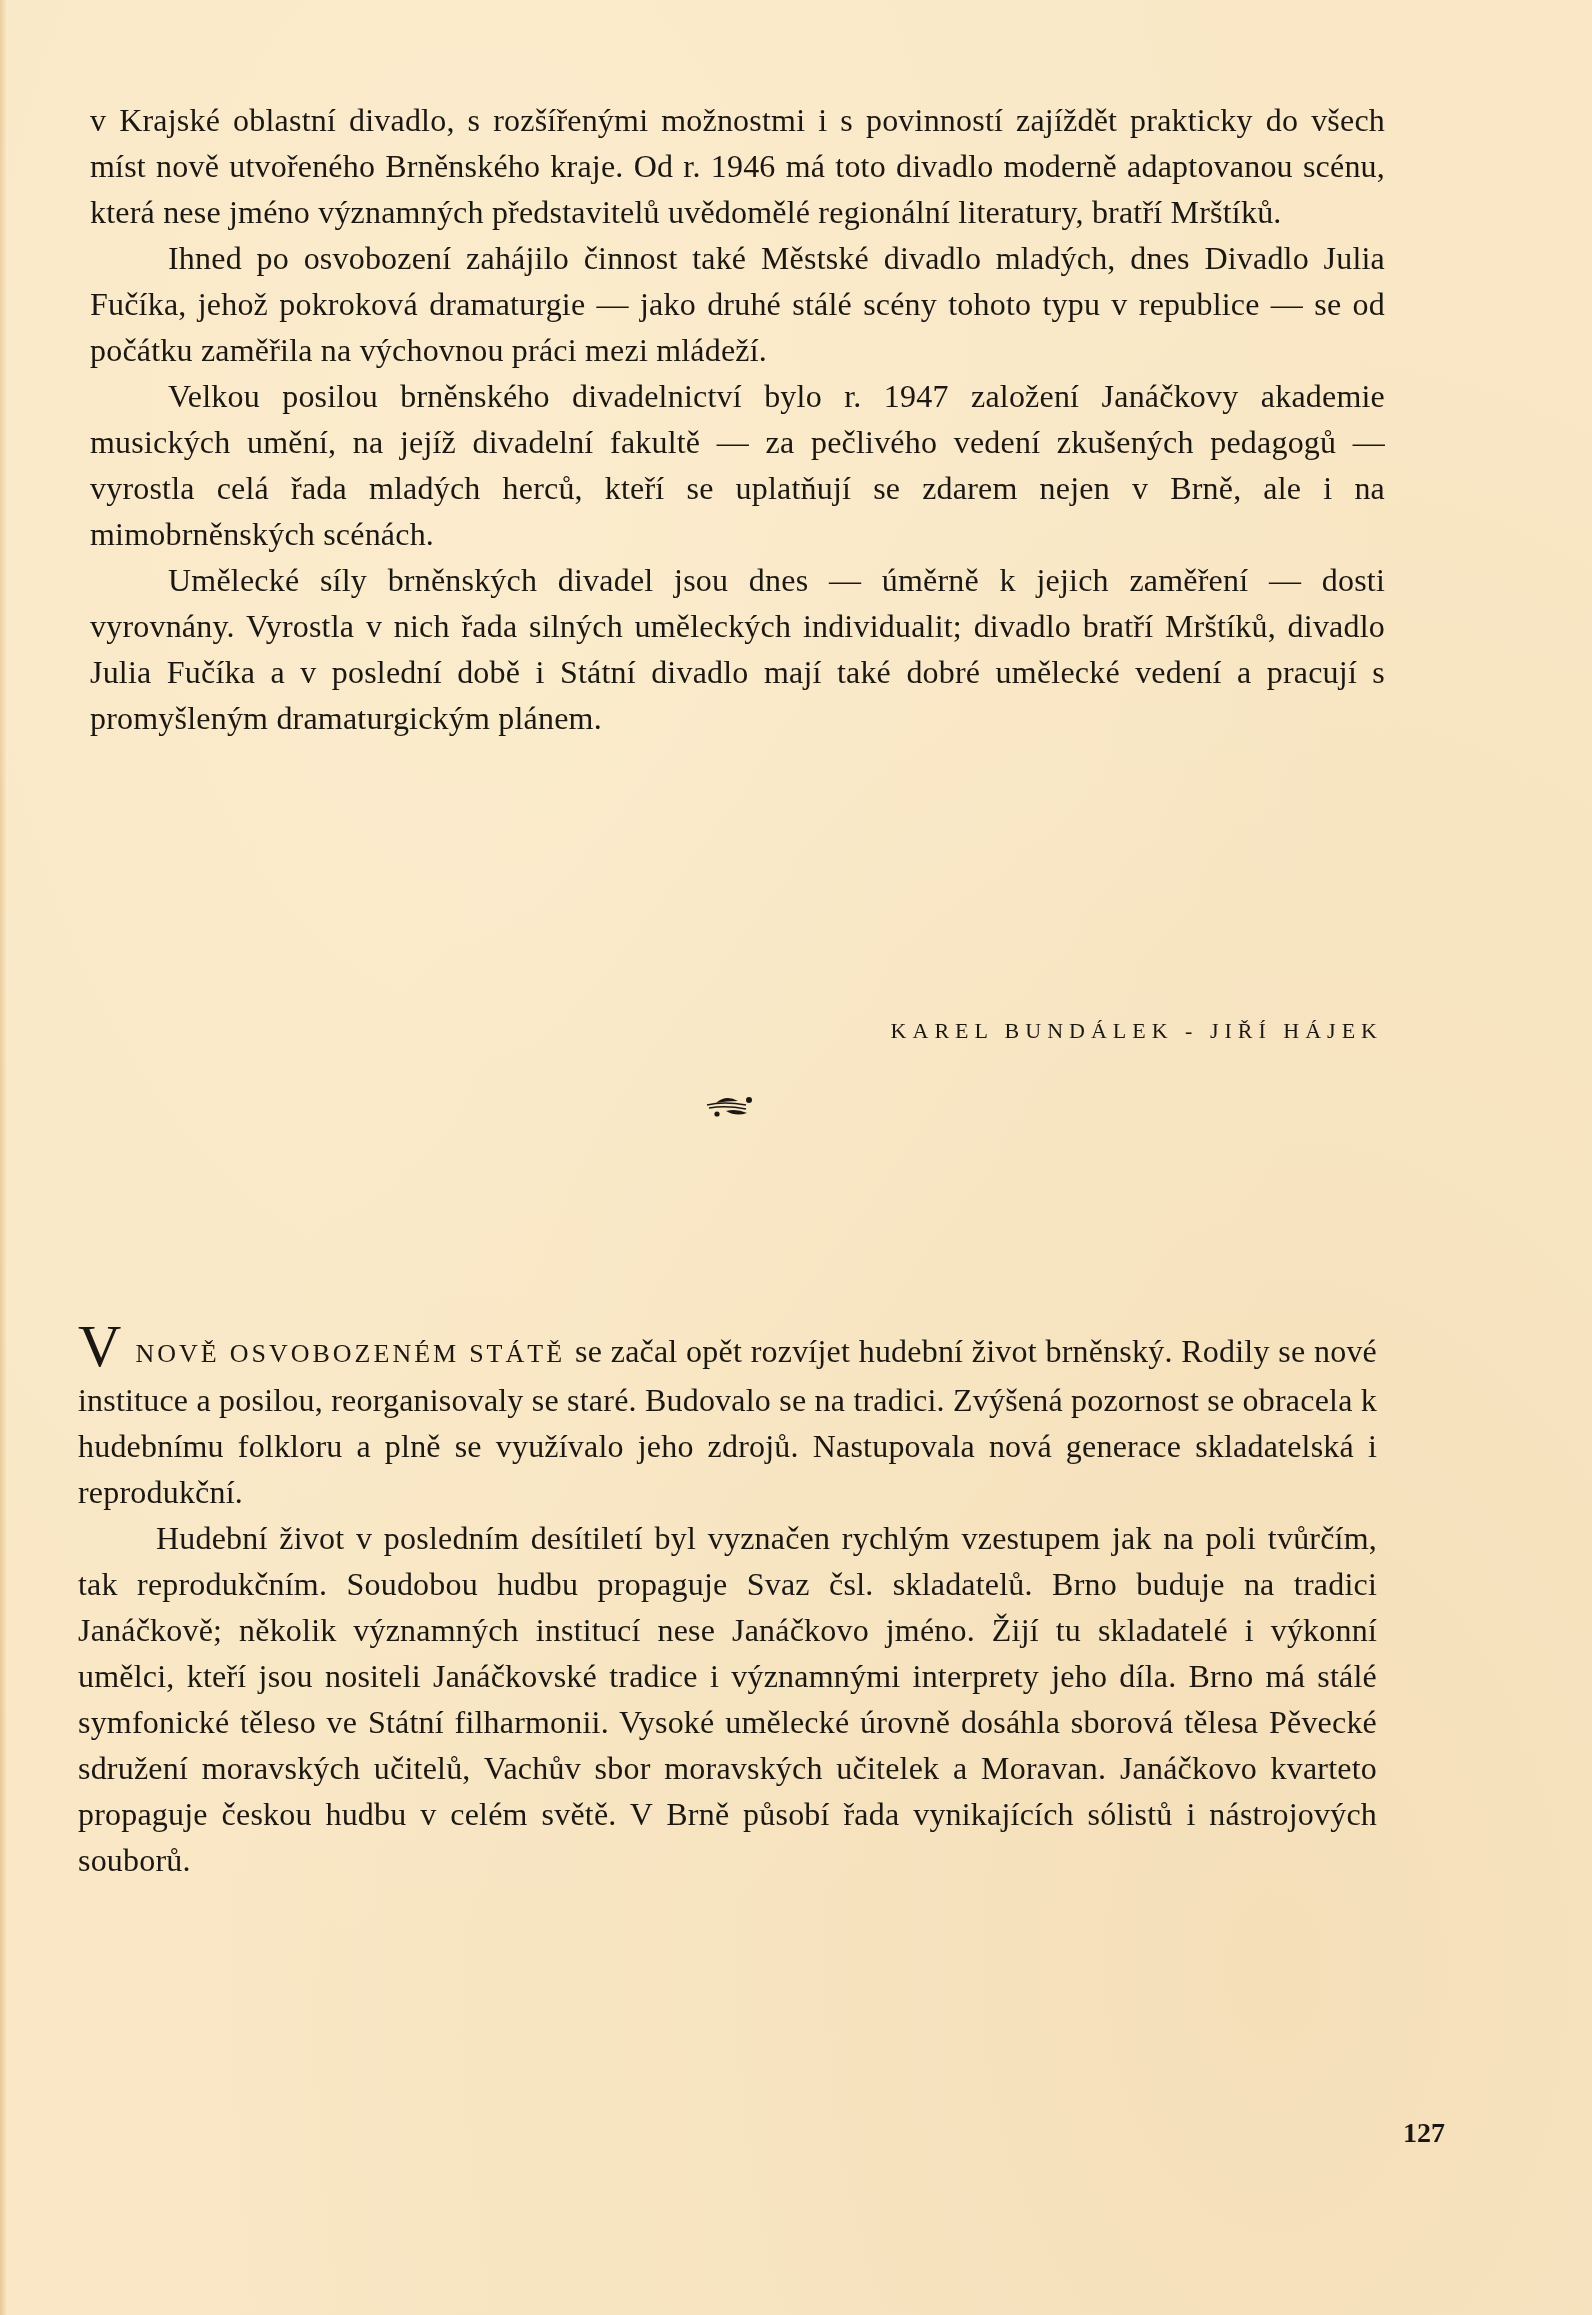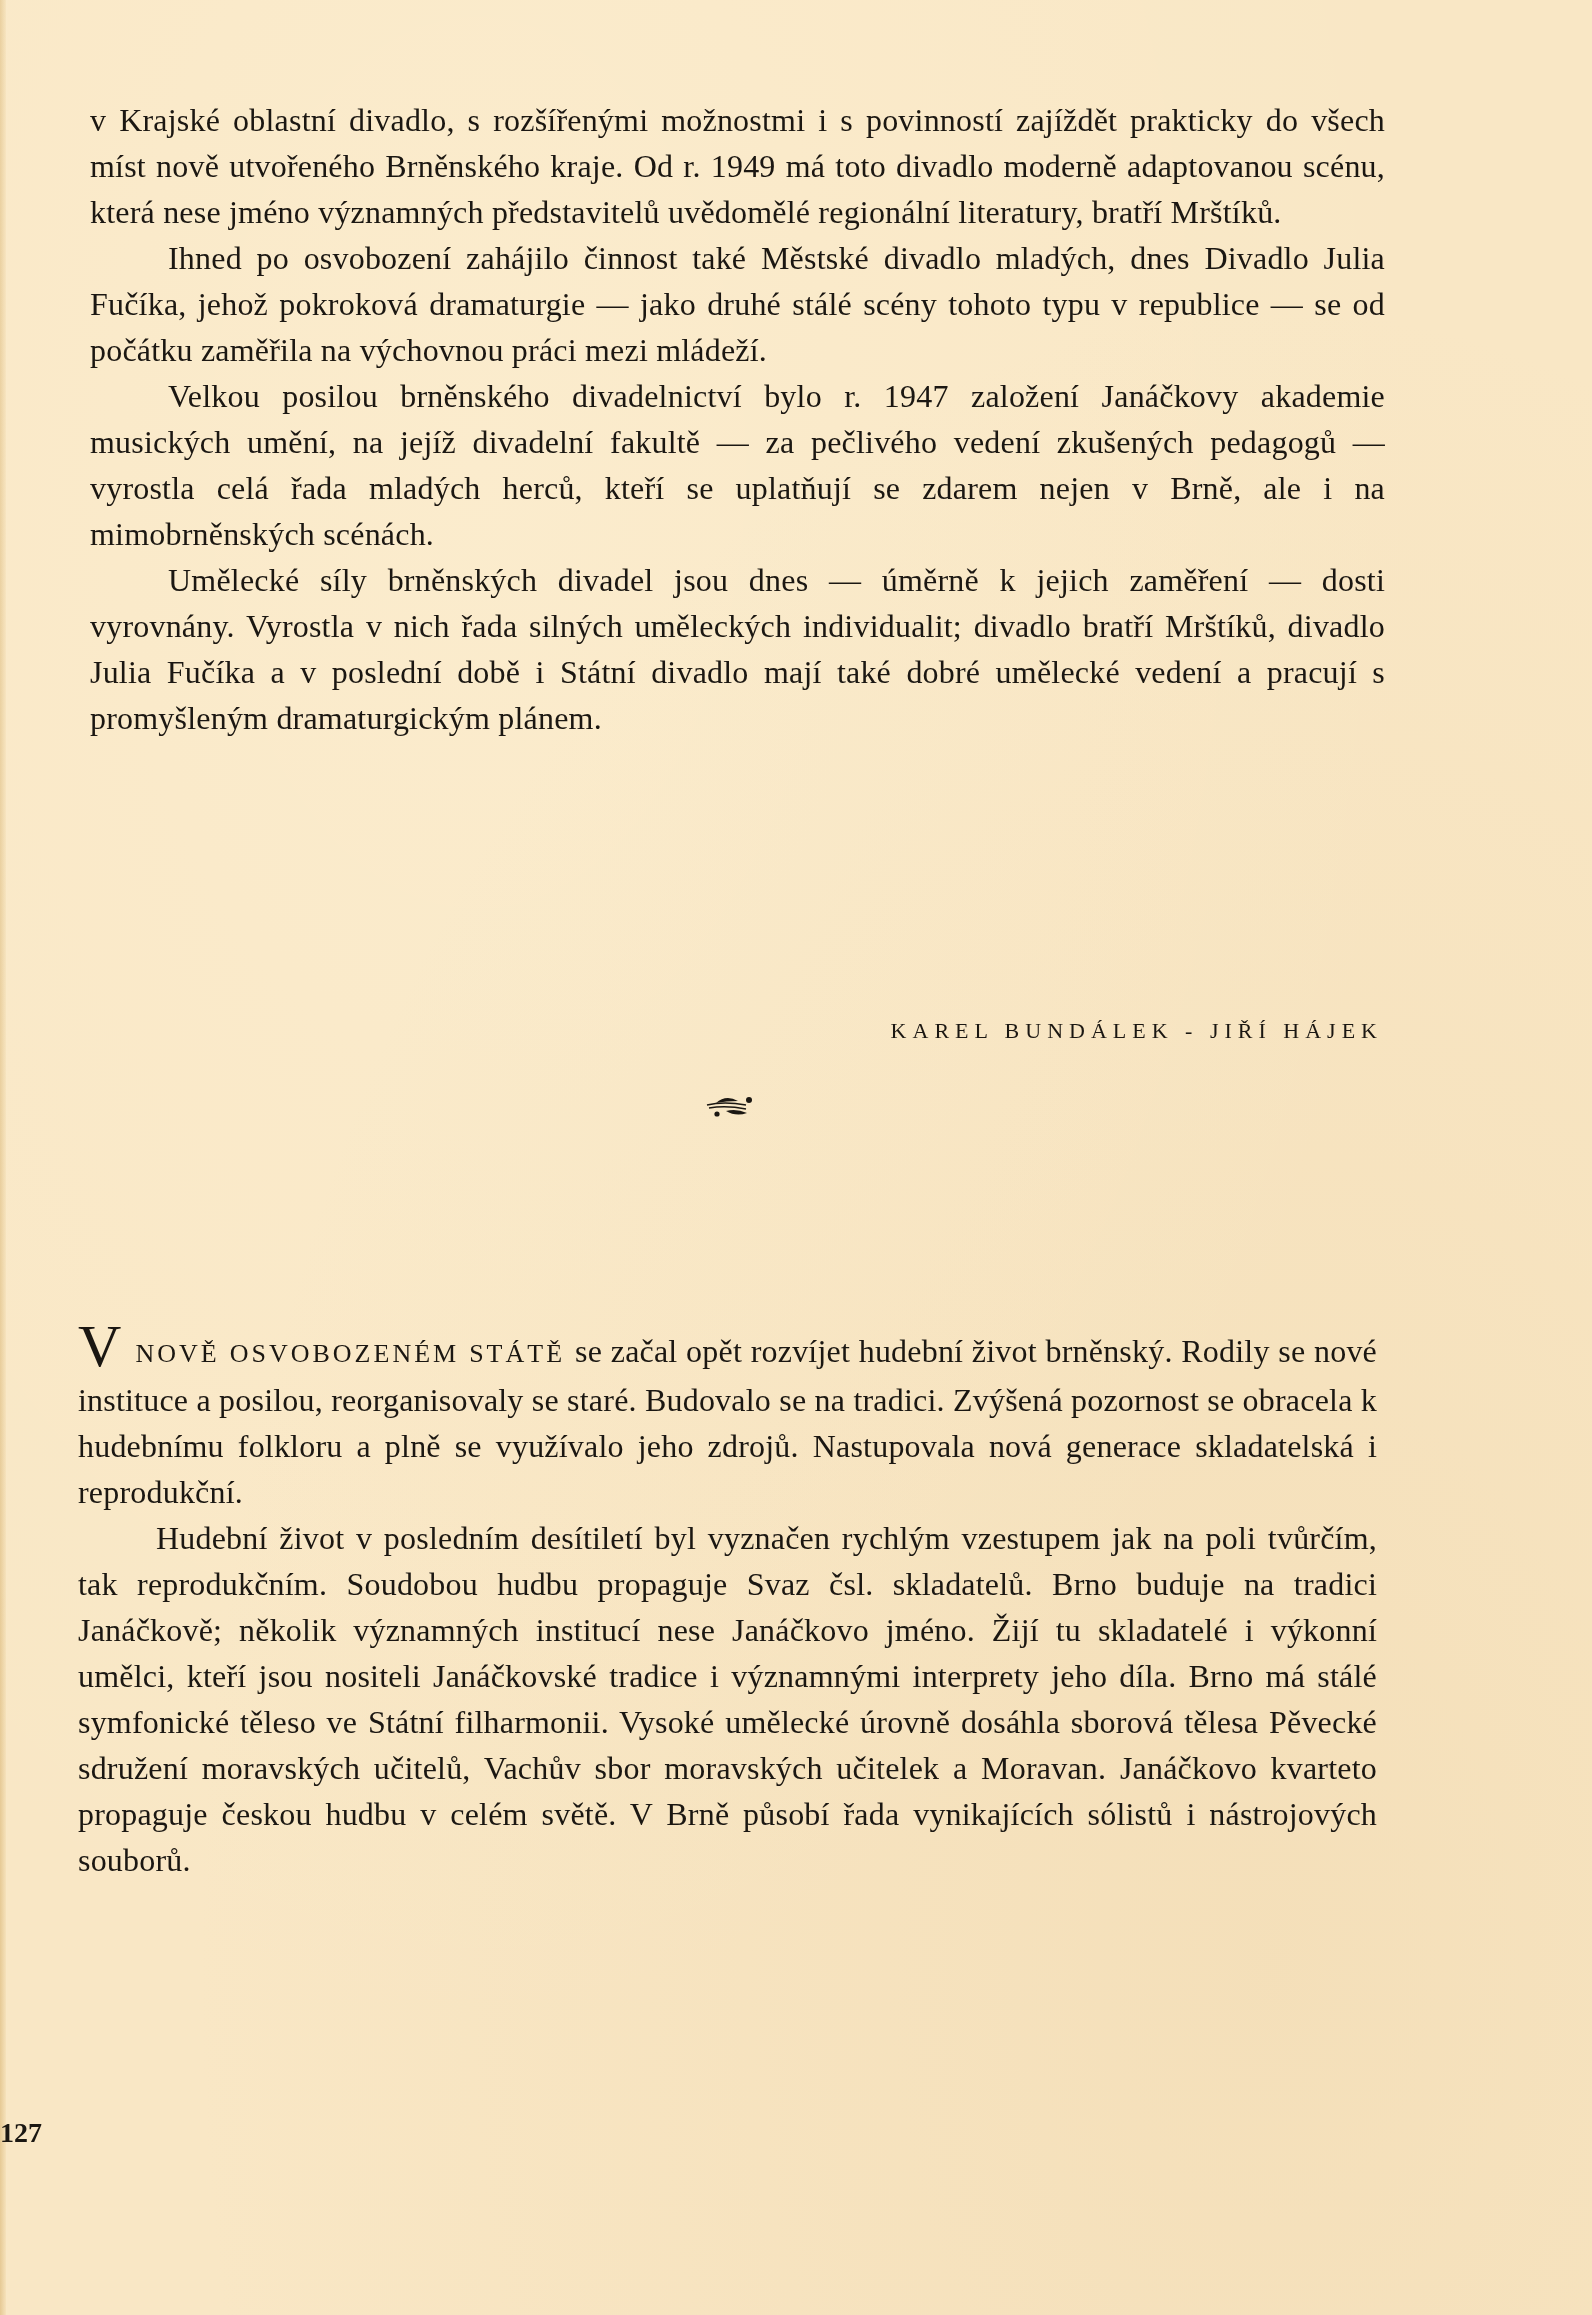--- a/index.html
+++ b/index.html
@@ -70,33 +70,33 @@
   .smallcaps {
     font-size: 26px;
     letter-spacing: 3px;
     margin-right: 10px;
   }
   .page-number {
     position: absolute;
     top: 2117px;
     left: 0;
     width: 1445px;
-    text-align: left;
+    text-align: right;
     font-size: 28px;
     font-weight: bold;
   }
 </style>
 </head>
 <body>
 
 <div class="page-edge"></div>
 <div class="paper-tint"></div>
 
 <div class="text-block block1">
-  <p class="noindent">v Krajské oblastní divadlo, s rozšířenými možnostmi i s povinností zajíždět prakticky do všech míst nově utvořeného Brněnského kraje. Od r. 1949 má toto divadlo moderně adaptovanou scénu, která nese jméno významných představitelů uvědomělé regionální literatury, bratří Mrštíků.</p>
+  <p class="noindent">v Krajské oblastní divadlo, s rozšířenými možnostmi i s povinností zajíždět prakticky do všech míst nově utvořeného Brněnského kraje. Od r. 1946 má toto divadlo moderně adaptovanou scénu, která nese jméno významných představitelů uvědomělé regionální literatury, bratří Mrštíků.</p>
   <p>Ihned po osvobození zahájilo činnost také Městské divadlo mladých, dnes Divadlo Julia Fučíka, jehož pokroková dramaturgie — jako druhé stálé scény tohoto typu v republice — se od počátku zaměřila na výchovnou práci mezi mládeží.</p>
   <p>Velkou posilou brněnského divadelnictví bylo r. 1947 založení Janáčkovy akademie musických umění, na jejíž divadelní fakultě — za pečlivého vedení zkušených pedagogů — vyrostla celá řada mladých herců, kteří se uplatňují se zdarem nejen v Brně, ale i na mimobrněnských scénách.</p>
   <p>Umělecké síly brněnských divadel jsou dnes — úměrně k jejich zaměření — dosti vyrovnány. Vyrostla v nich řada silných uměleckých individualit; divadlo bratří Mrštíků, divadlo Julia Fučíka a v poslední době i Státní divadlo mají také dobré umělecké vedení a pracují s promyšleným dramaturgickým plánem.</p>
 </div>
 
 <div class="signature">KAREL BUNDÁLEK - JIŘÍ HÁJEK</div>
 
 <svg class="ornament" viewBox="0 0 50 30">
   <path d="M3 13 Q20 9 42 13" stroke="#1b1712" stroke-width="1.6" fill="none"></path>
   <path d="M5 16 Q22 13 42 17" stroke="#1b1712" stroke-width="1.4" fill="none"></path>

